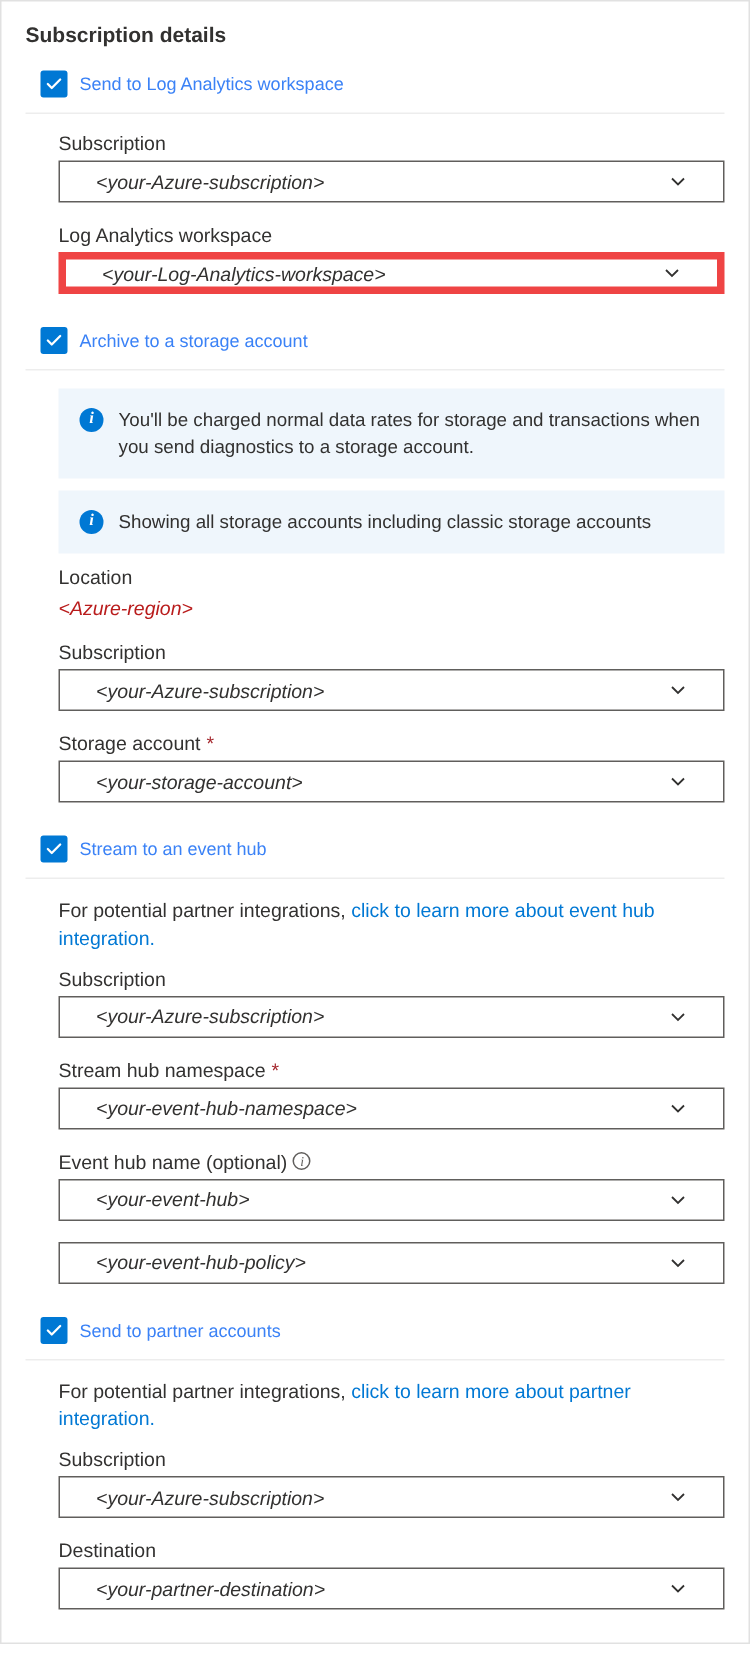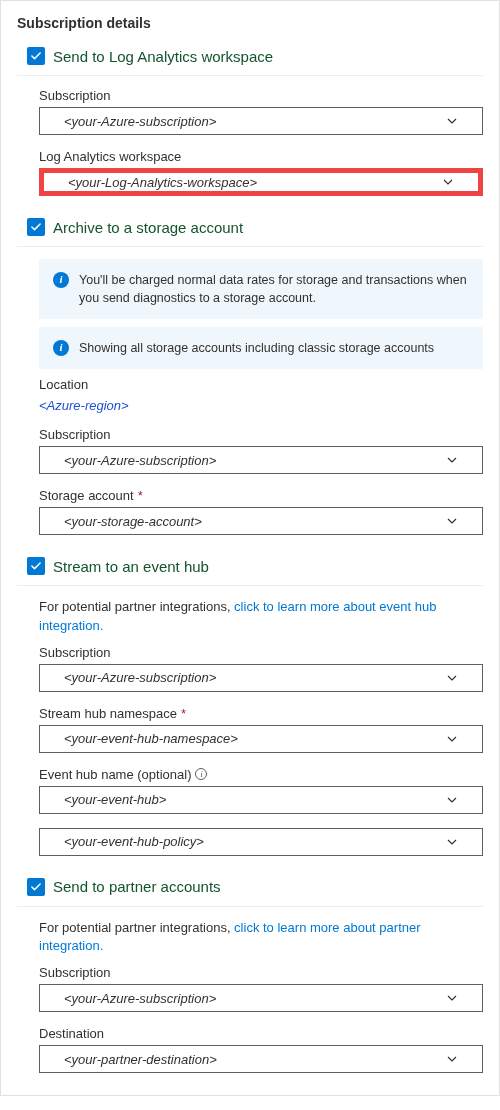--- a/index.html
+++ b/index.html
@@ -30,21 +30,21 @@
       height: 18px;
       border-radius: 2px;
       background: #0078d4;
       display: flex;
       align-items: center;
       justify-content: center;
       flex-shrink: 0;
       cursor: pointer;
     }
     .checkbox svg { width: 12px; height: 12px; }
-    .checkbox-label { font-size: 15px; color: #14532d; }
+    .checkbox-label { font-size: 12px; color: #3b82f6; }
     .subsection { padding-left: 22px; margin-bottom: 18px; }
     .field { margin-bottom: 14px; }
     .field-label {
       font-size: 13px;
       color: #323130;
       margin-bottom: 4px;
       display: flex;
       align-items: center;
       gap: 4px;
     }
@@ -73,21 +73,21 @@
       padding: 0 24px;
       cursor: pointer;
       font-size: 13px;
     }
     .select.highlighted { border: 5px solid #ef4444; }
     .select-value { font-style: italic; color: #323130; }
     .chevron { flex-shrink: 0; }
     .readonly-value {
       font-style: italic;
       padding-top: 2px;
-      color: #1d4ed8;
+      color: #b91c1c;
     }
     .info-box {
       background: #eff6fc;
       padding: 12px 14px;
       display: flex;
       gap: 10px;
       margin-bottom: 8px;
       font-size: 12.5px;
       line-height: 1.45;
       color: #323130;

